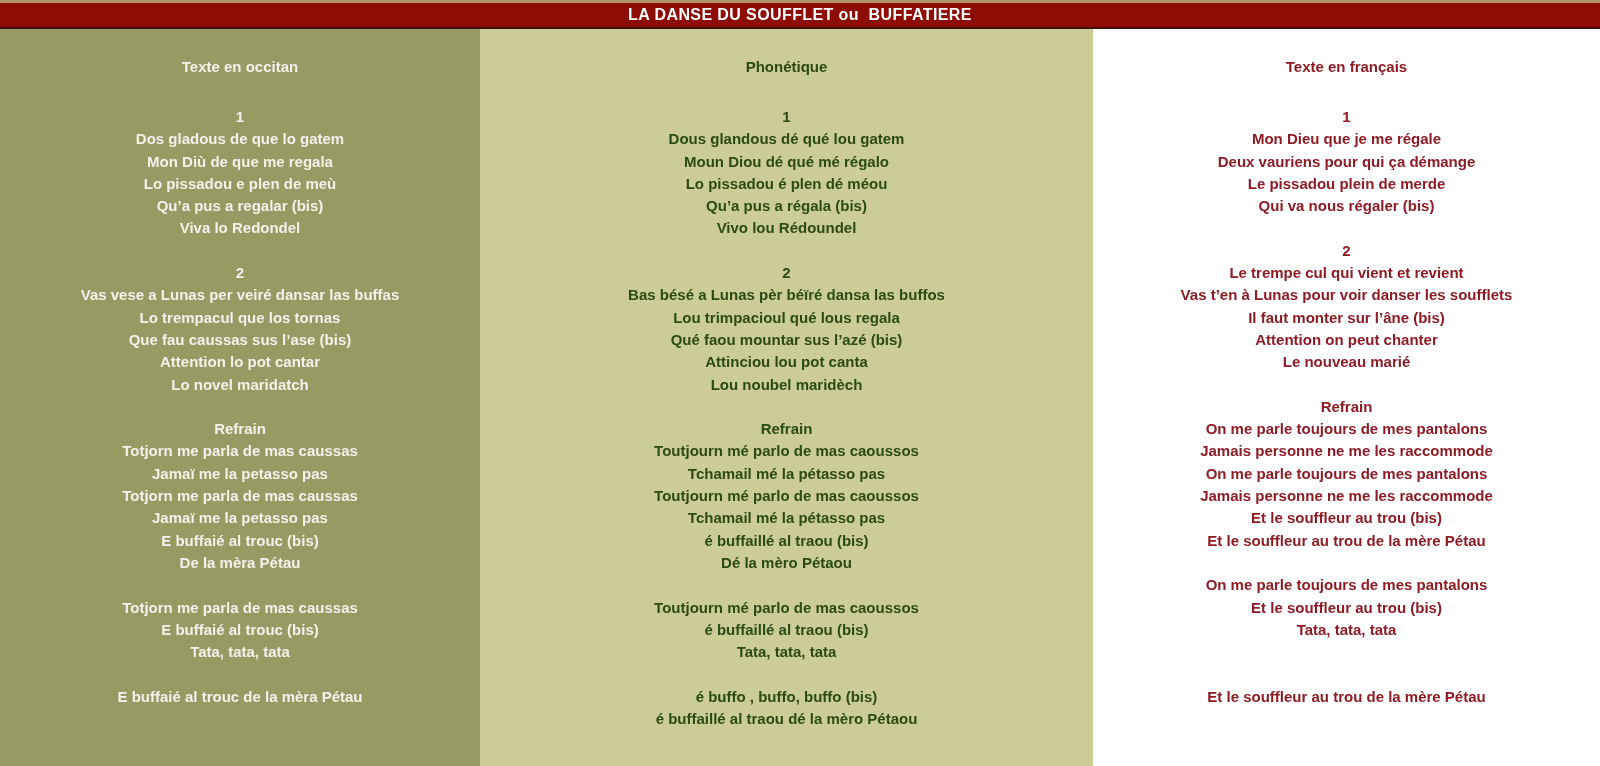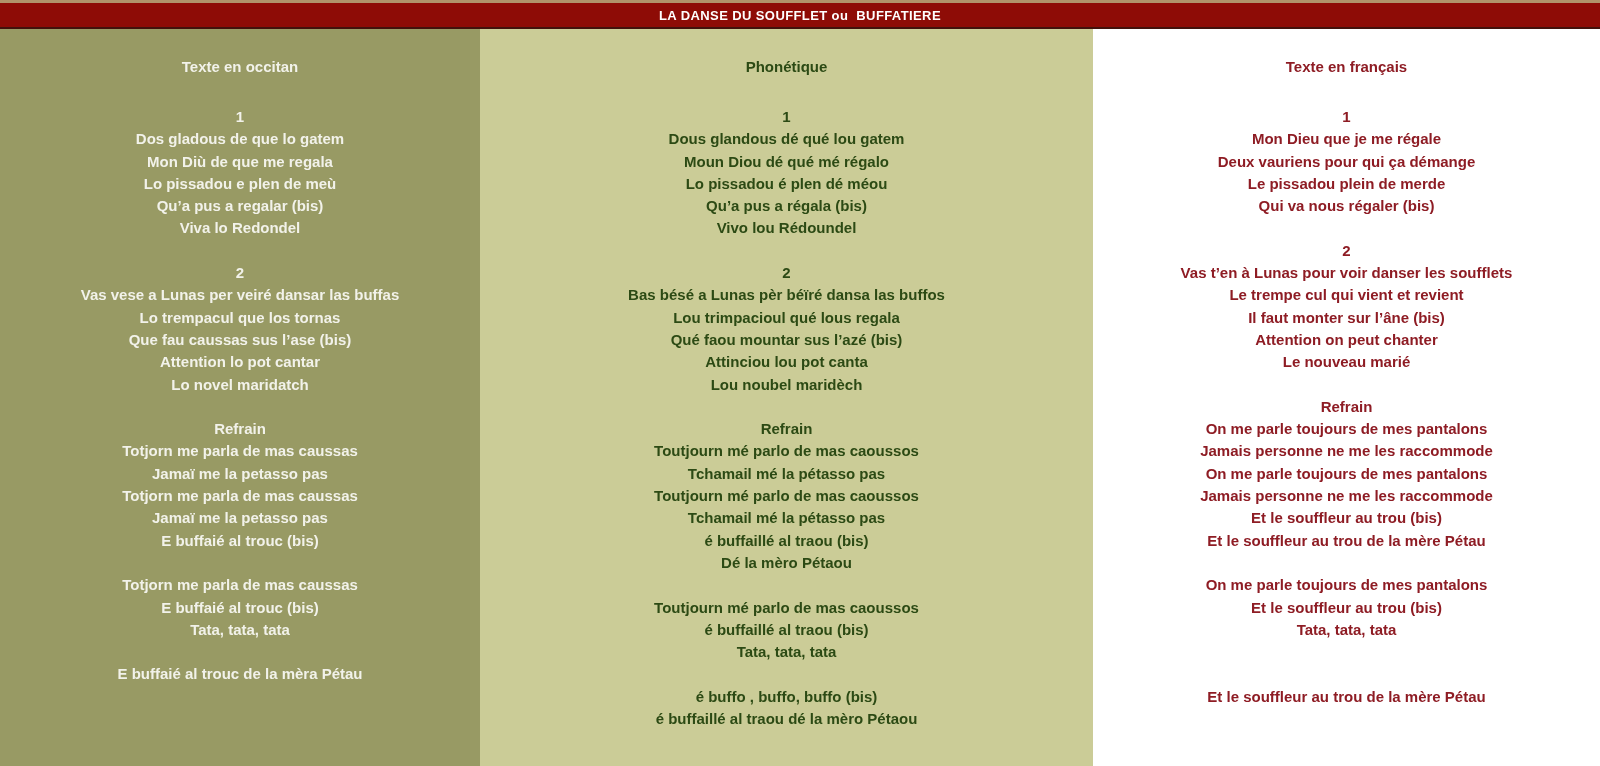--- a/index.html
+++ b/index.html
@@ -23,21 +23,21 @@
     background: var(--header-bg, #8e0c06);
     border-top: 3px solid var(--header-top-line, #b1946a);
     border-bottom: 2px solid var(--header-bottom-line, #43110b);
     display: flex;
     align-items: center;
     justify-content: center;
   }
   .title-bar h1 {
     margin: 16px;
     color: var(--header-text, #ffffff);
-    font-size: 13px;
+    font-size: 16px;
     font-weight: bold;
     letter-spacing: 0.4px;
     white-space: pre;
   }
   .columns {
     flex: 1 1 auto;
     display: flex;
     align-items: stretch;
   }
   .col {
@@ -104,20 +104,21 @@
             <div class="line">Attention lo pot cantar</div>
             <div class="line">Lo novel maridatch</div>
           </div>
           <div class="stanza">
             <div class="line">Refrain</div>
             <div class="line">Totjorn me parla de mas caussas</div>
             <div class="line">Jamaï me la petasso pas</div>
             <div class="line">Totjorn me parla de mas caussas</div>
             <div class="line">Jamaï me la petasso pas</div>
             <div class="line">E buffaié al trouc (bis)</div>
+            <div class="line">De la mèra Pétau</div>
           </div>
           <div class="stanza">
             <div class="line">Totjorn me parla de mas caussas</div>
             <div class="line">E buffaié al trouc (bis)</div>
             <div class="line">Tata, tata, tata</div>
           </div>
           <div class="stanza">
             <div class="line">E buffaié al trouc de la mèra Pétau</div>
           </div>
         </div>
@@ -166,22 +167,22 @@
       <div class="stanzas">
           <div class="stanza">
             <div class="line">1</div>
             <div class="line">Mon Dieu que je me régale</div>
             <div class="line">Deux vauriens pour qui ça démange</div>
             <div class="line">Le pissadou plein de merde</div>
             <div class="line">Qui va nous régaler (bis)</div>
           </div>
           <div class="stanza">
             <div class="line">2</div>
+            <div class="line">Le trempe cul qui vient et revient</div>
             <div class="line">Vas t’en à Lunas pour voir danser les soufflets</div>
-            <div class="line">Le trempe cul qui vient et revient</div>
             <div class="line">Il faut monter sur l’âne (bis)</div>
             <div class="line">Attention on peut chanter</div>
             <div class="line">Le nouveau marié</div>
           </div>
           <div class="stanza">
             <div class="line">Refrain</div>
             <div class="line">On me parle toujours de mes pantalons</div>
             <div class="line">Jamais personne ne me les raccommode</div>
             <div class="line">On me parle toujours de mes pantalons</div>
             <div class="line">Jamais personne ne me les raccommode</div>

